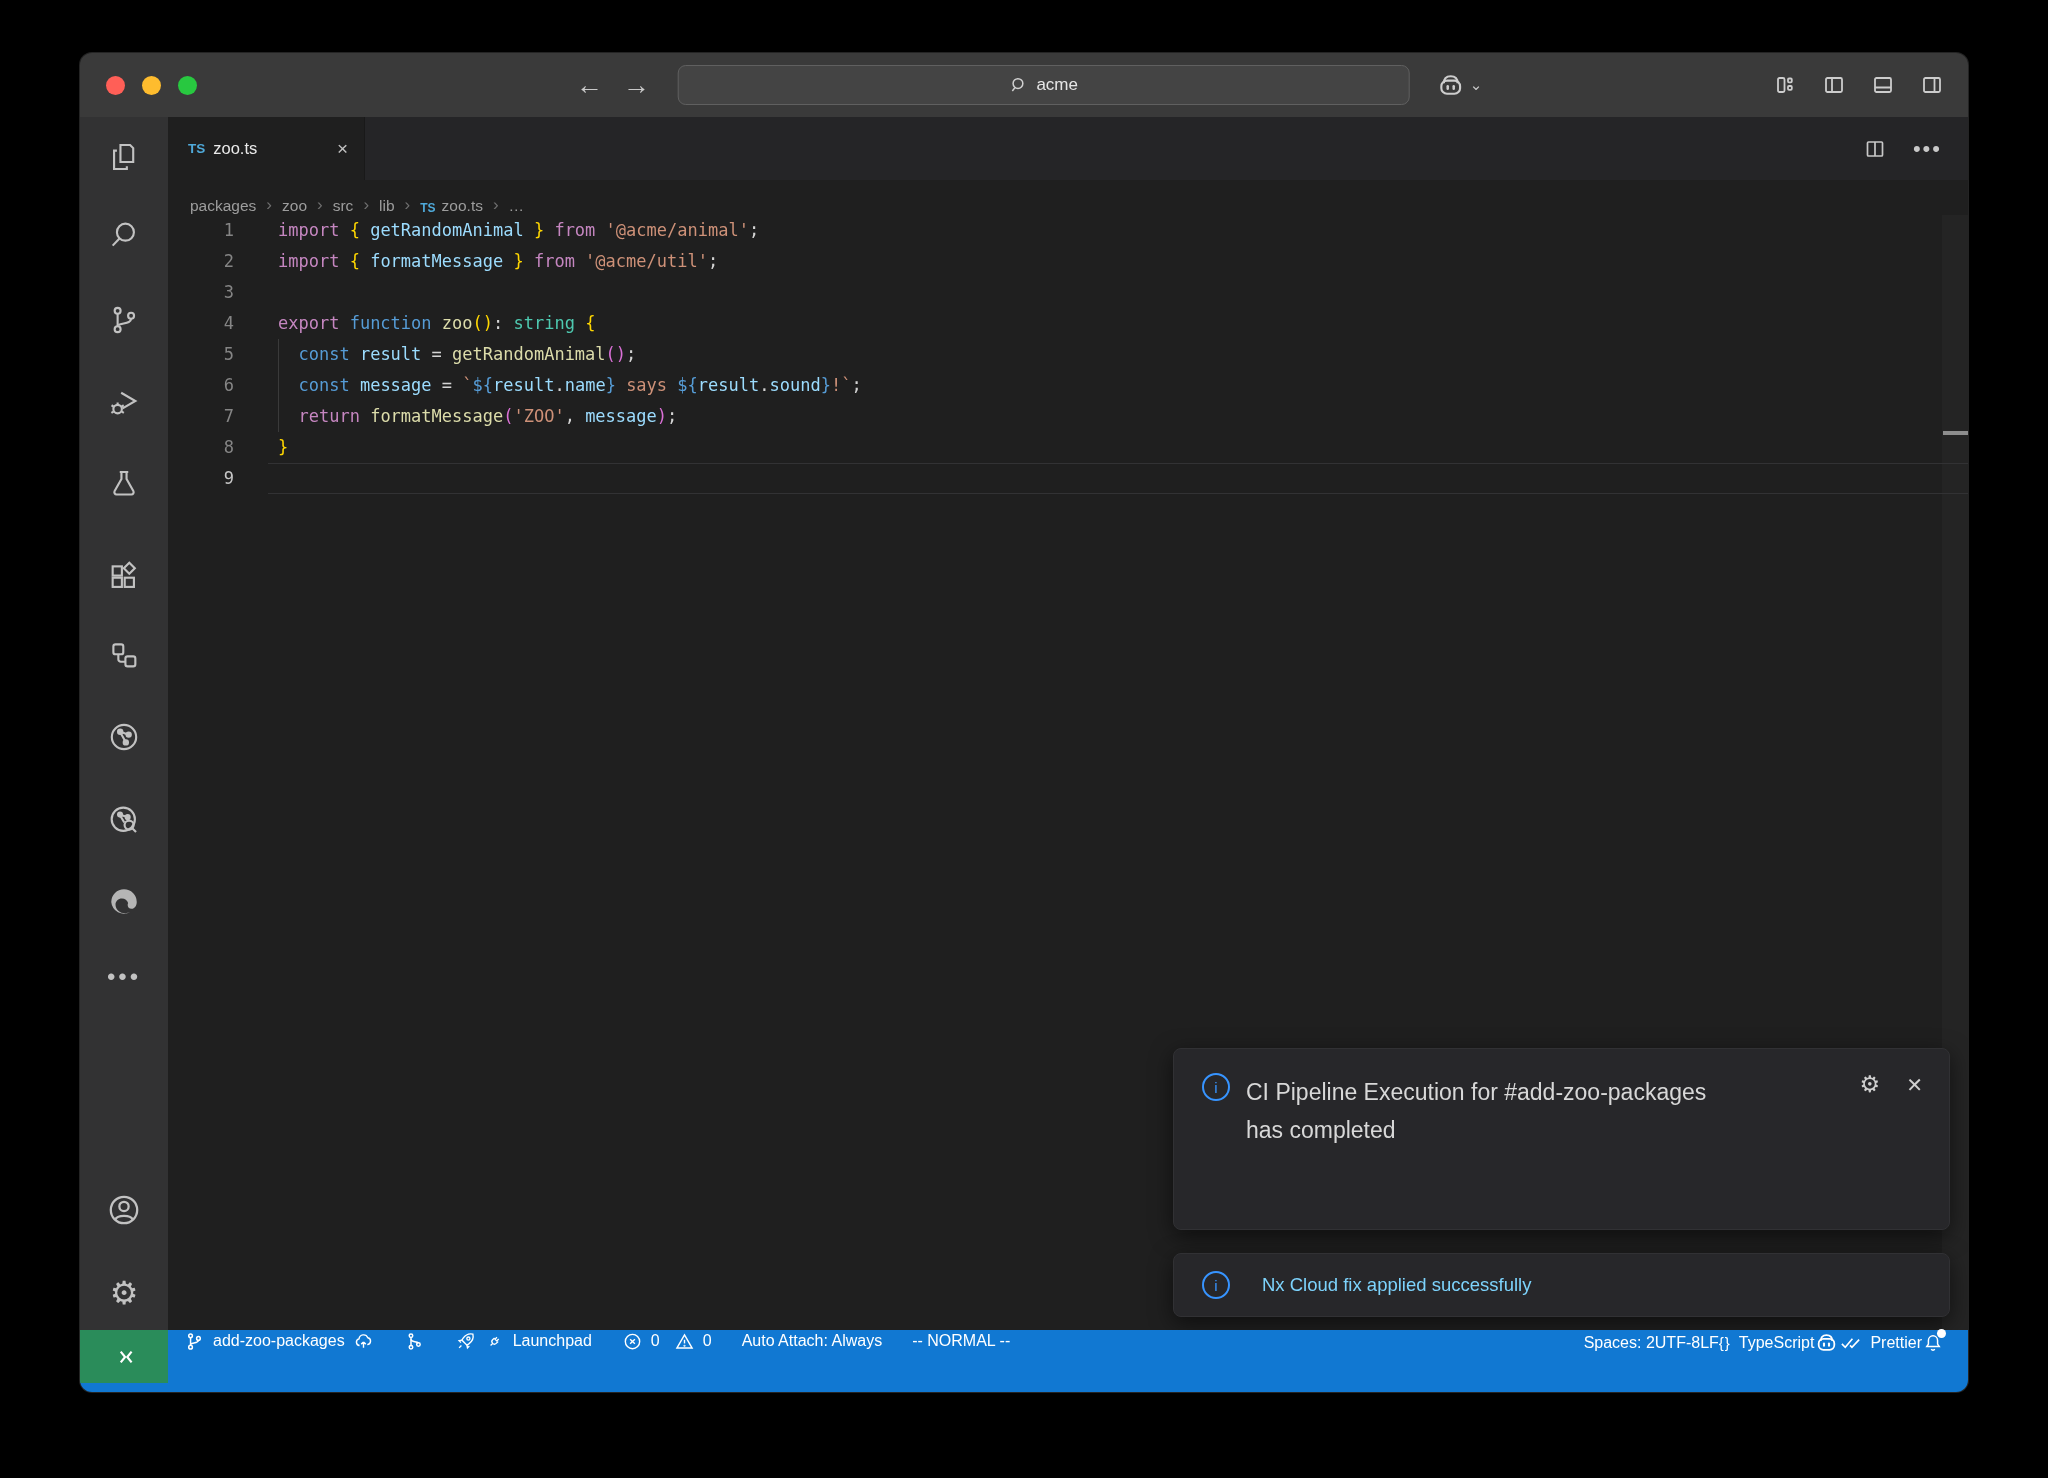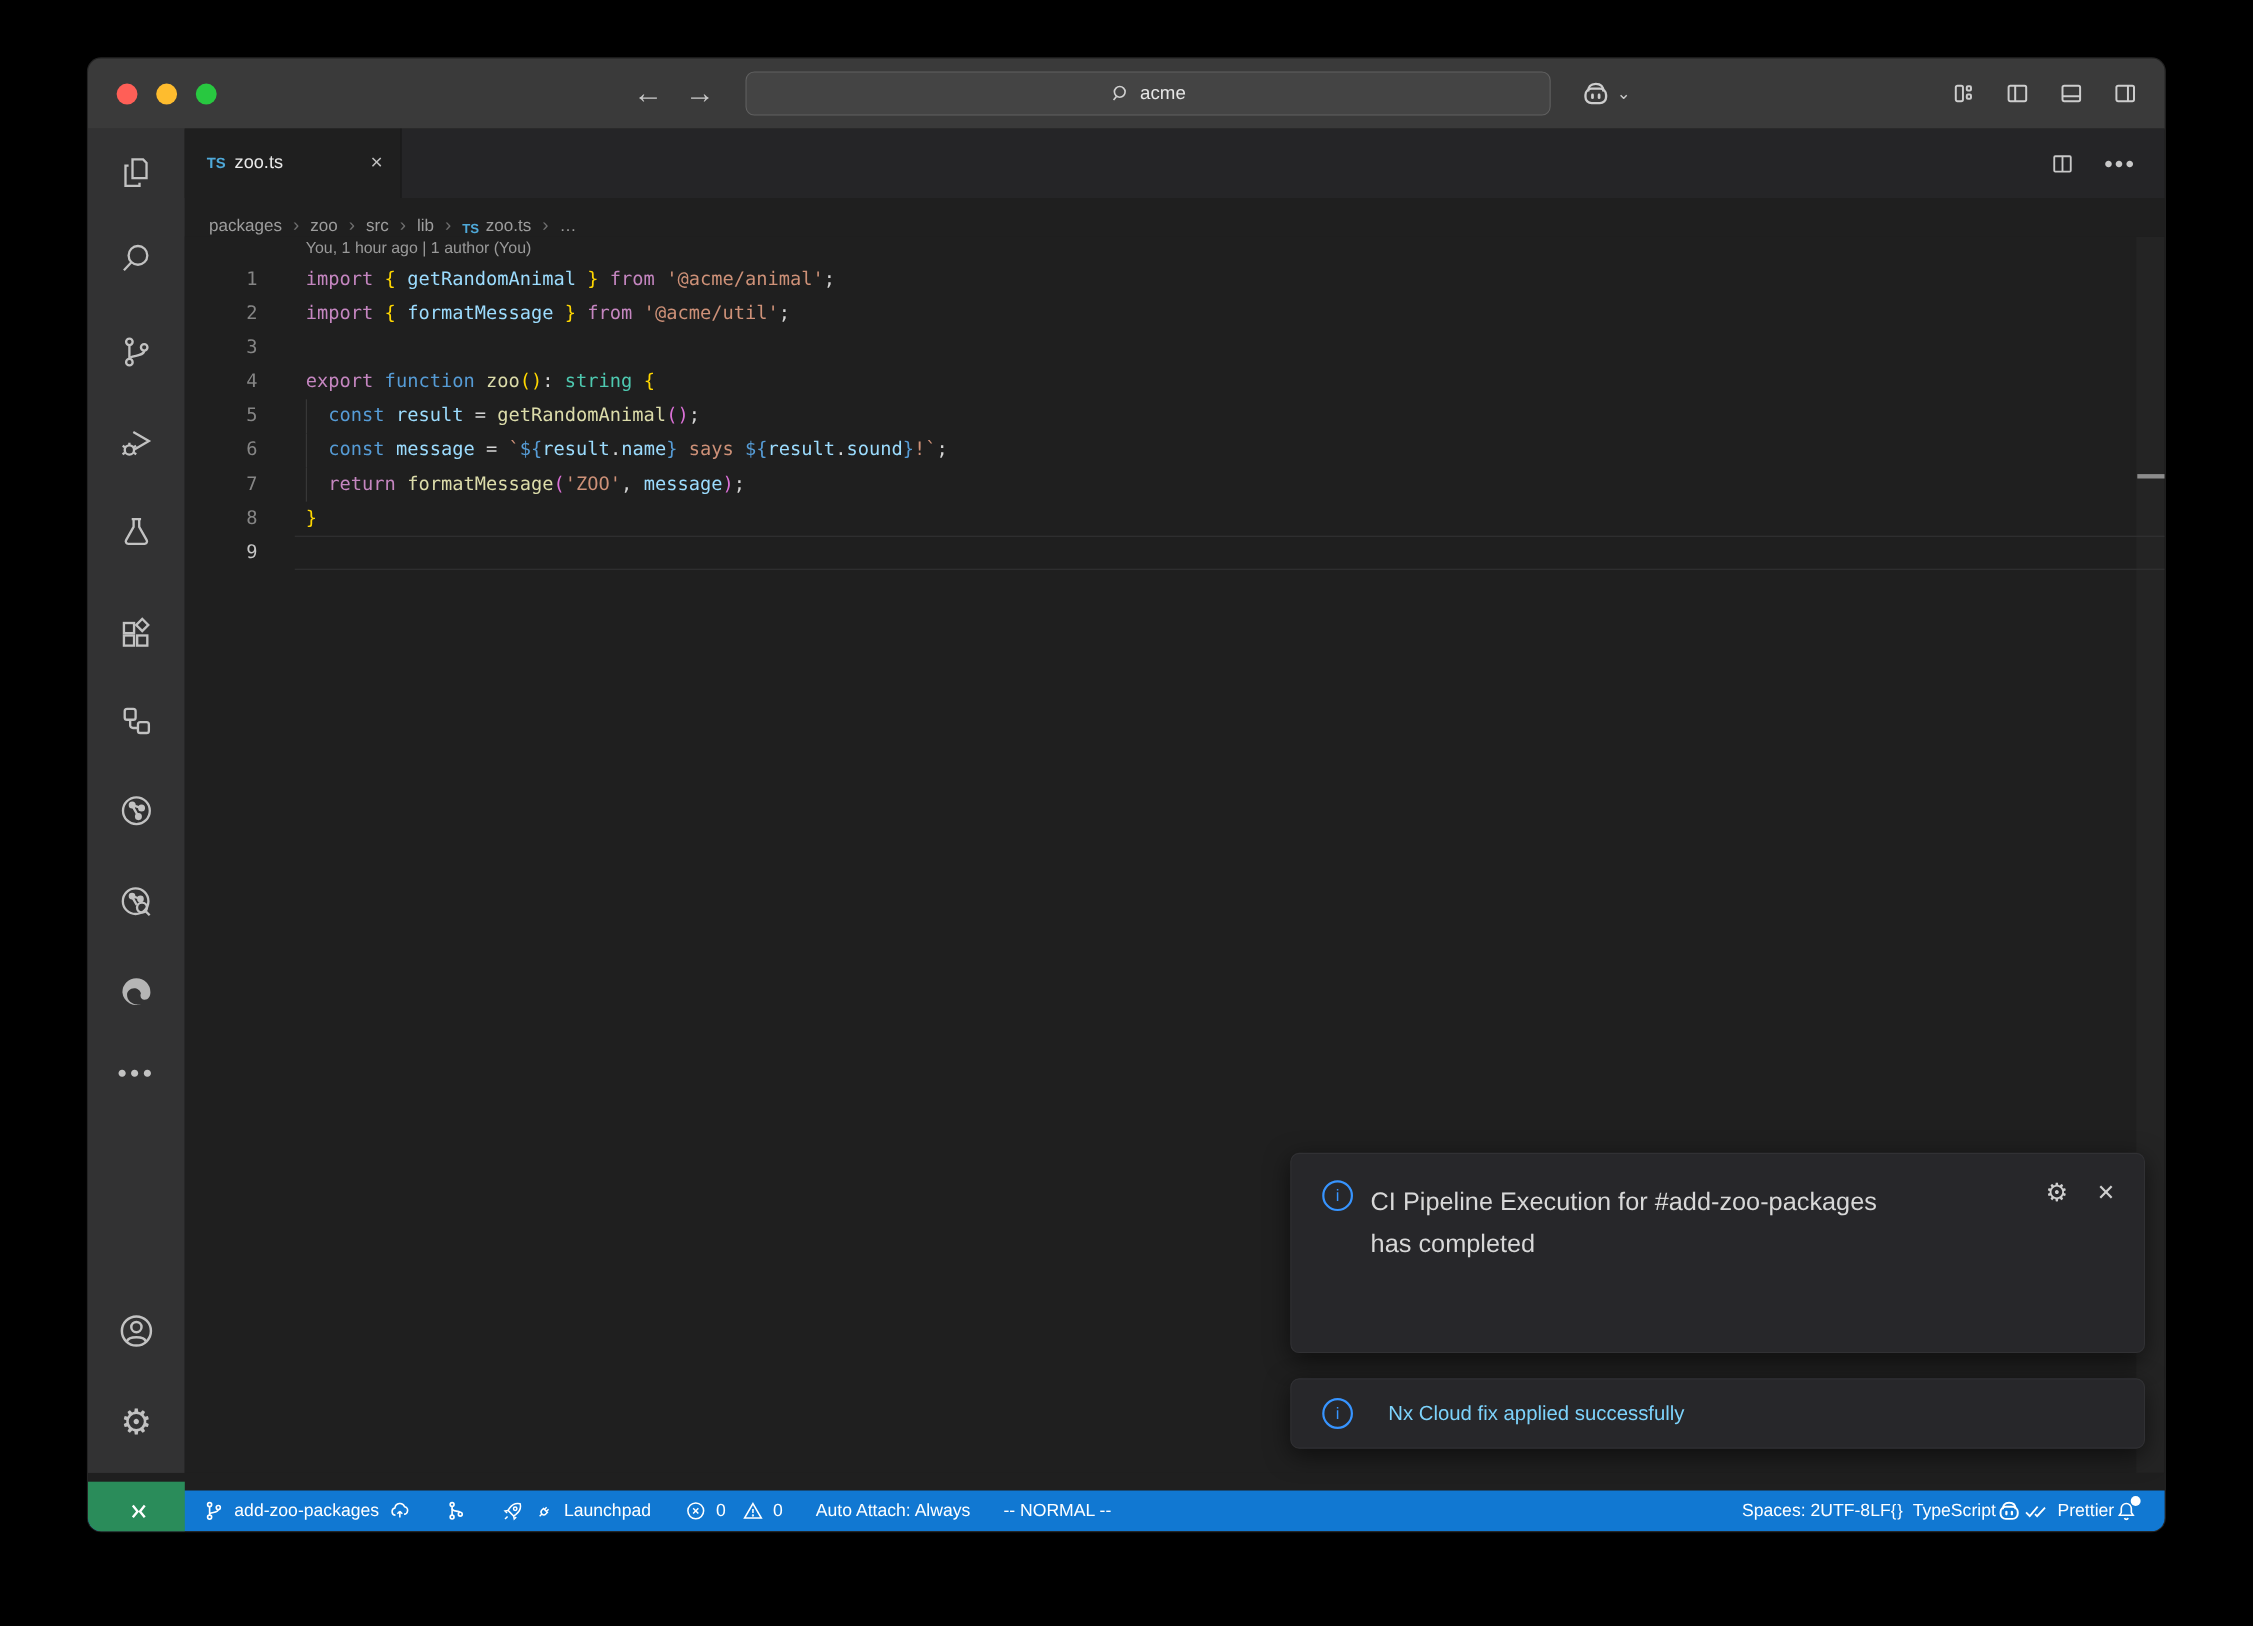--- a/index.html
+++ b/index.html
@@ -62,21 +62,21 @@
   .toast-tools{margin-left:auto;display:flex;gap:26px;align-items:center;color:#cfcfcf;}
   .toast-gear{font-size:23px;line-height:1;}
   .toast-close{font-size:20px;line-height:1;}
   .toast-bottom{position:absolute;left:28px;right:26px;bottom:22px;display:flex;align-items:center;}
   .toast-source{font-size:17.5px;color:#c4c4c4;}
   .btn{height:46px;border-radius:4px;font-size:17px;display:flex;align-items:center;justify-content:center;padding:0 24px;color:#fff;}
   .btn.primary{background:#1476C6;margin-left:auto;}
   .btn.secondary{background:#45494E;margin-left:16px;}
 
   
-  .statusbar{position:absolute;left:0;right:0;bottom:0;height:37px;background:#1178D2;color:#fff;display:flex;align-items:center;font-size:16px;}
+  .statusbar{position:absolute;left:0;right:0;bottom:0;height:62px;background:#1178D2;color:#fff;display:flex;align-items:flex-start;font-size:16px;}
   .remote{width:88px;height:53px;background:#2A8C5A;display:flex;align-items:center;justify-content:center;flex:none;}
   .sb-left{display:flex;align-items:center;padding-left:16px;gap:30px;}
   .sb-right{margin-left:auto;display:flex;align-items:center;padding-right:24px;}
   .sb-item{display:flex;align-items:center;gap:8px;white-space:nowrap;}
   .sb-item svg{display:block;}
   .braces-glyph{font-size:15px;letter-spacing:1px;}
   .bell-wrap{position:relative;}
   .bell-dot{position:absolute;right:-2px;top:-3px;width:9px;height:9px;border-radius:50%;background:#fff;}
   svg{flex:none;}
 </style>
@@ -254,21 +254,20 @@
         <span>lib</span>
         <span class="bc-sep">›</span>
         <span class="bc-badge">TS</span>
         <span>zoo.ts</span>
         <span class="bc-sep">›</span>
         <span>…</span>
       </div>
 
     <div class="editor">
       <div class="scroll-col"></div>
-      <div class="blame">You, 1 hour ago | 1 author (You)</div>
       <div>
           <div class="code-line">
             <span class="ln">1</span>
             <span class="lc"><span class="tk-kw">import </span><span class="tk-b1">{ </span><span class="tk-var">getRandomAnimal</span><span class="tk-b1"> }</span><span class="tk-kw"> from </span><span class="tk-str">'@acme/animal'</span><span class="tk-pn">;</span></span>
           </div>
           <div class="code-line">
             <span class="ln">2</span>
             <span class="lc"><span class="tk-kw">import </span><span class="tk-b1">{ </span><span class="tk-var">formatMessage</span><span class="tk-b1"> }</span><span class="tk-kw"> from </span><span class="tk-str">'@acme/util'</span><span class="tk-pn">;</span></span>
           </div>
           <div class="code-line">

